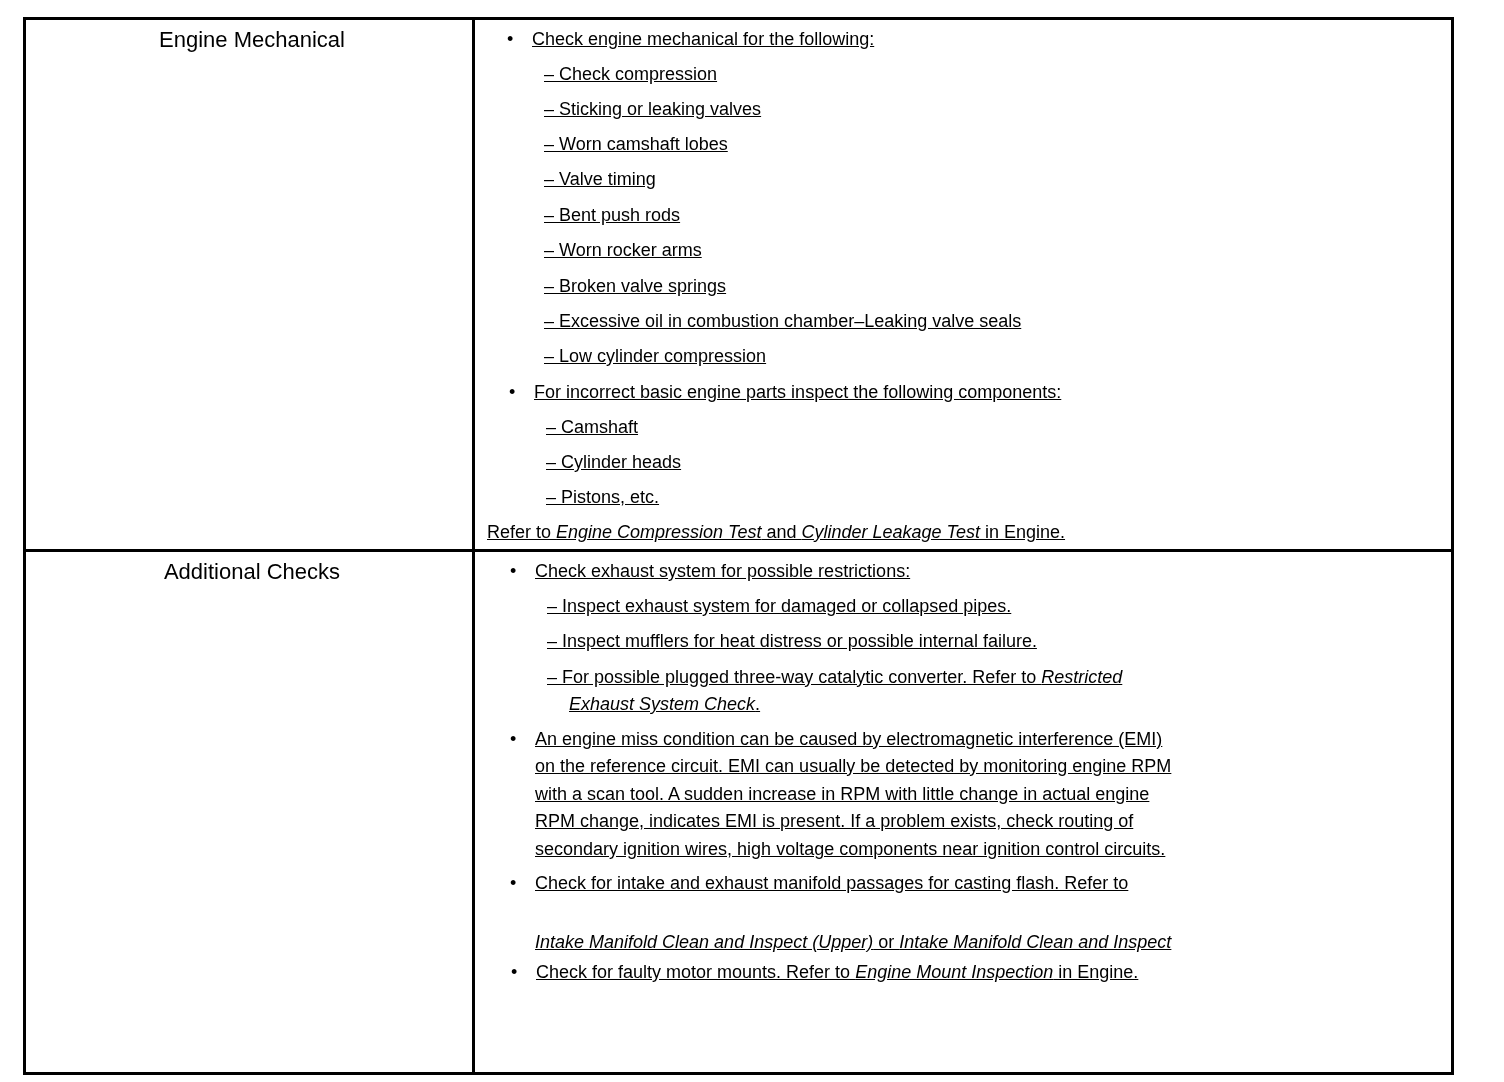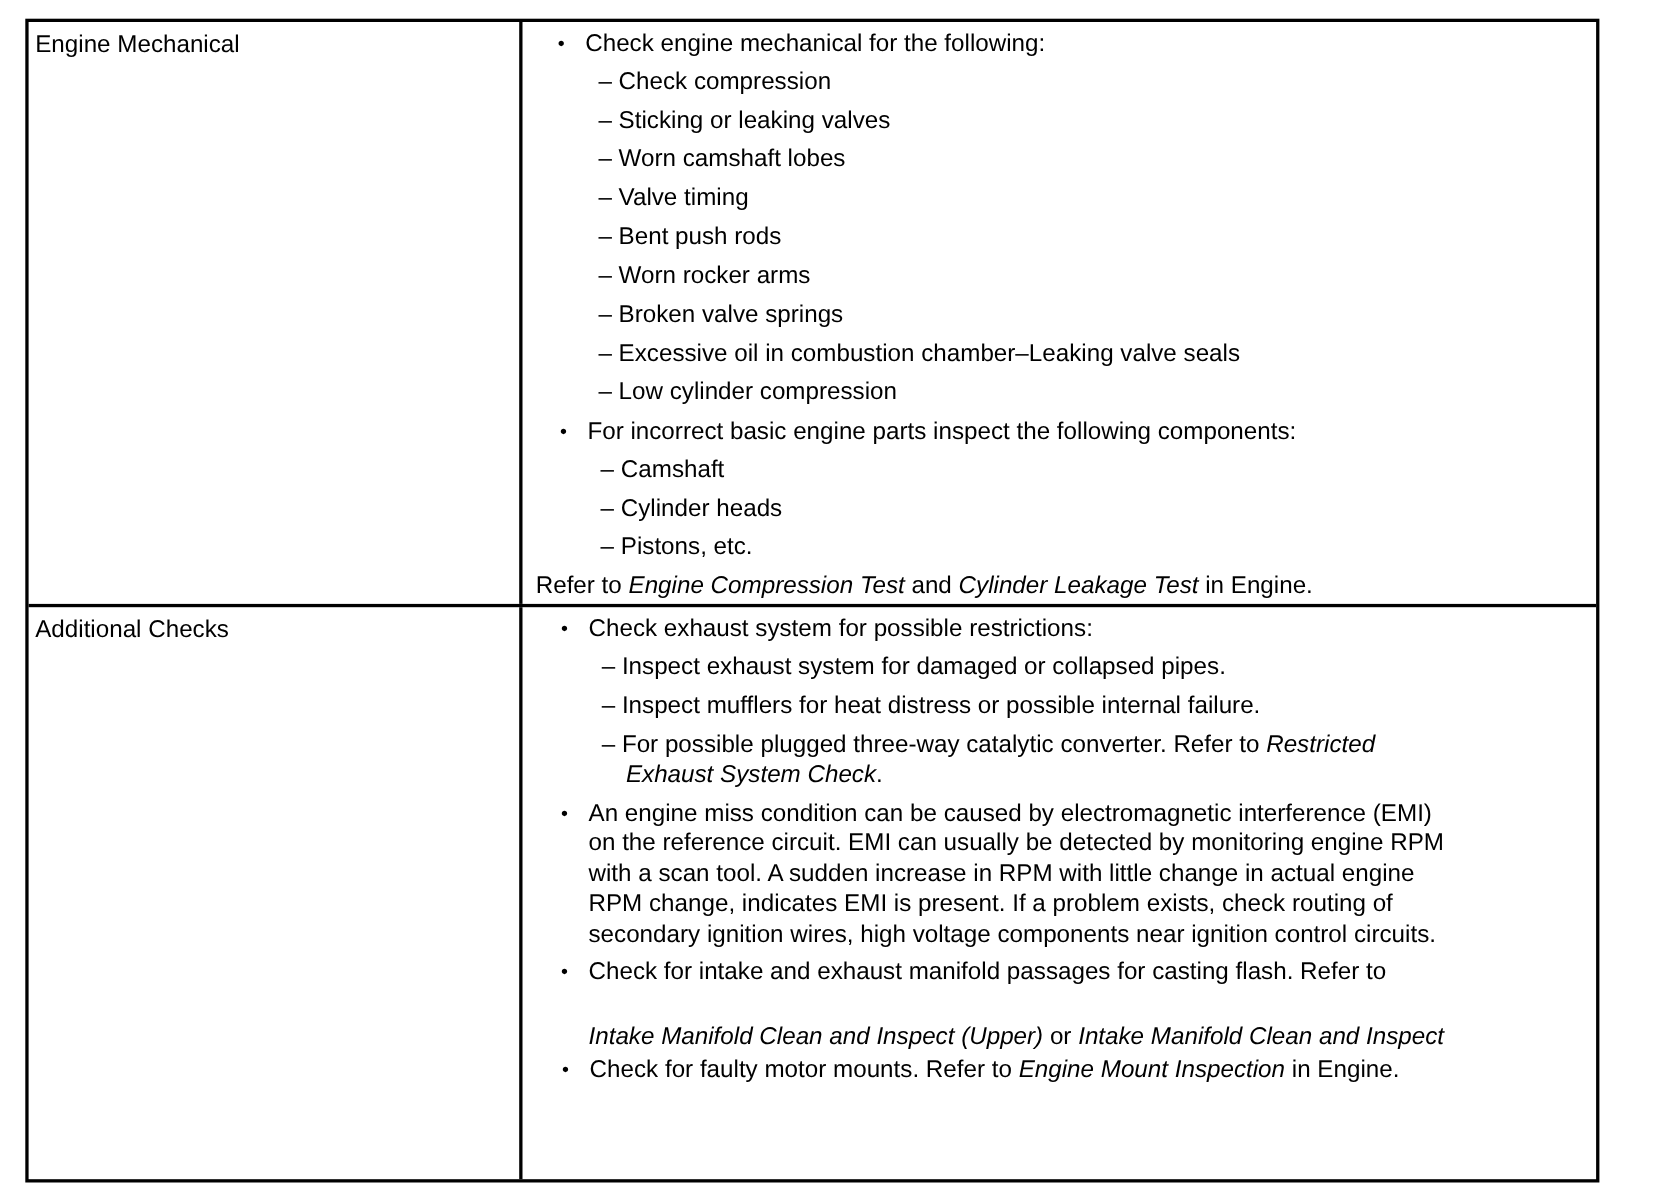--- a/index.html
+++ b/index.html
@@ -48,29 +48,31 @@
     .body-row {
       display: flex;
       box-sizing: border-box;
     }
     .row-1 { height: 532px; border-bottom: 3px solid #000; }
     .row-2 { height: 520px; }
     .check-label {
       padding: 6px 0 0 6px;
       font-size: 22px;
       line-height: 28px;
+      text-align: center;
     }
     .action-cell {
       position: relative;
     }
     .line {
       position: absolute;
       white-space: nowrap;
       line-height: 28px;
-      font-size: 22px;
+      font-size: 18px;
+      text-decoration: underline;
     }
     .bullet::before {
       content: "\2022";
       position: absolute;
       left: -25px;
       font-size: 18px;
     }
     em { font-style: italic; }
   </style>
 </head>

